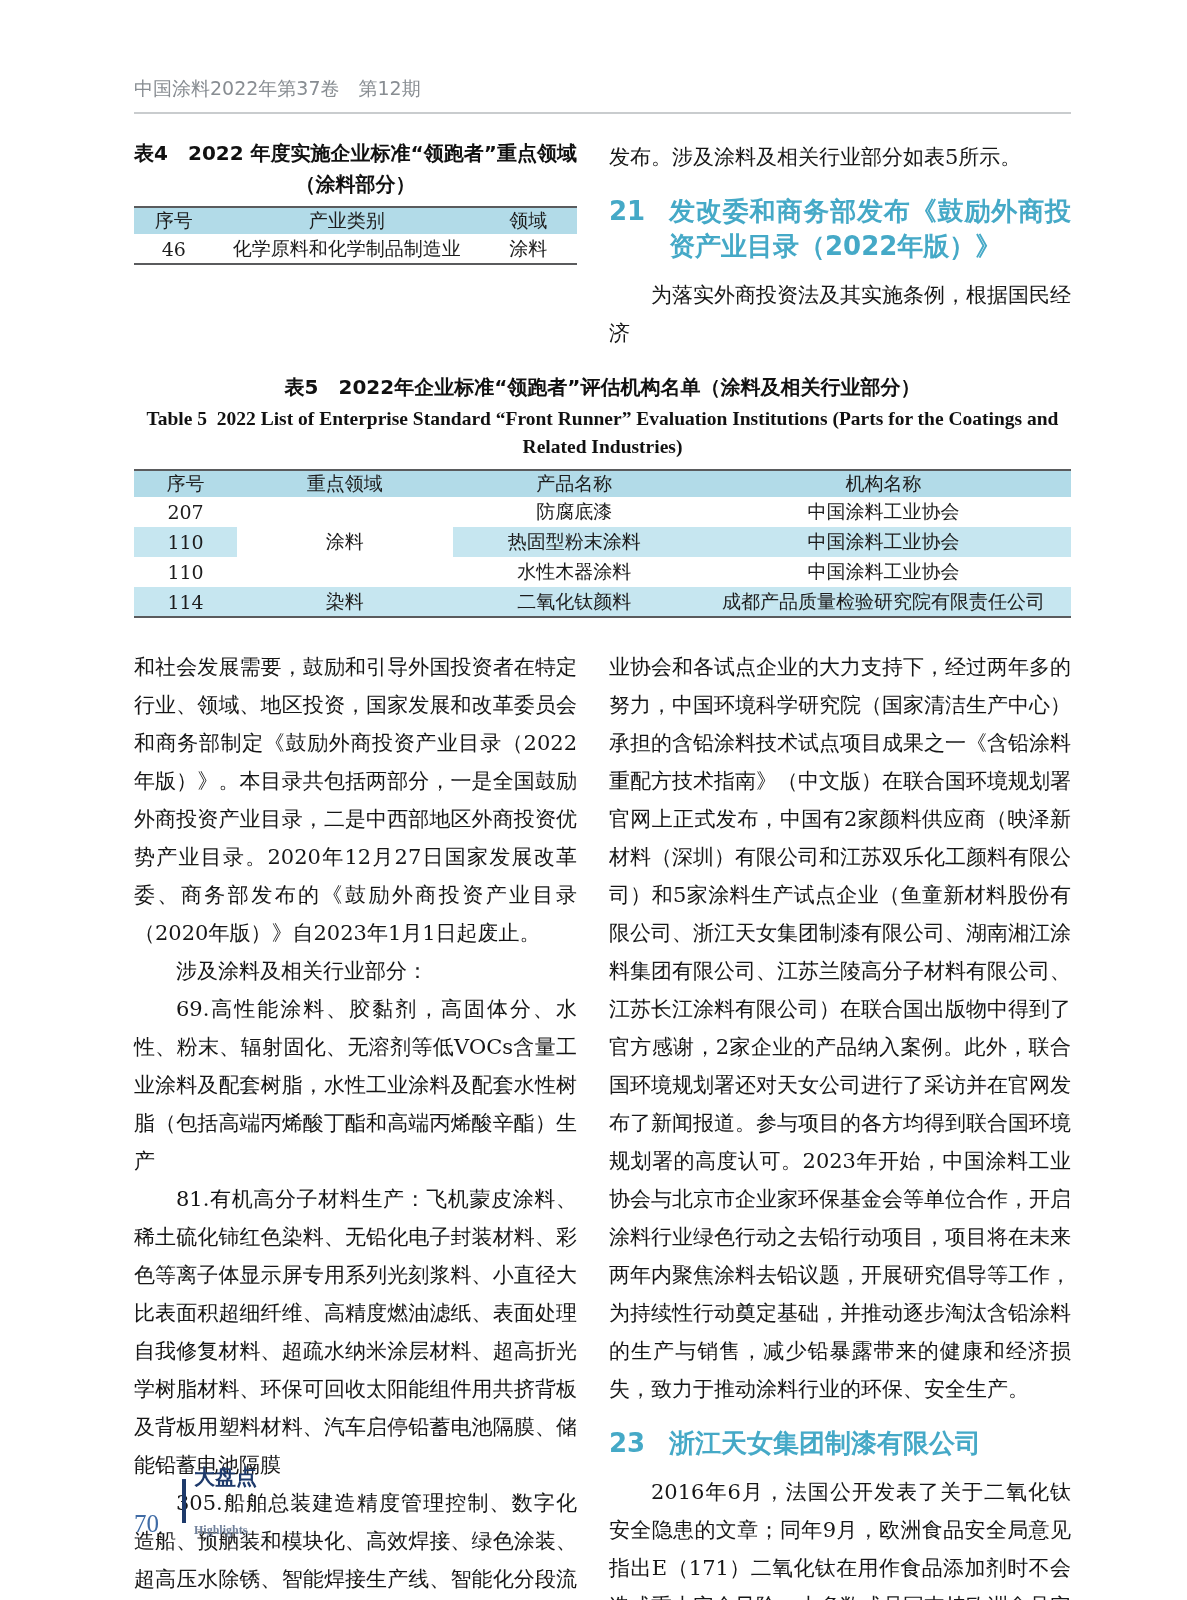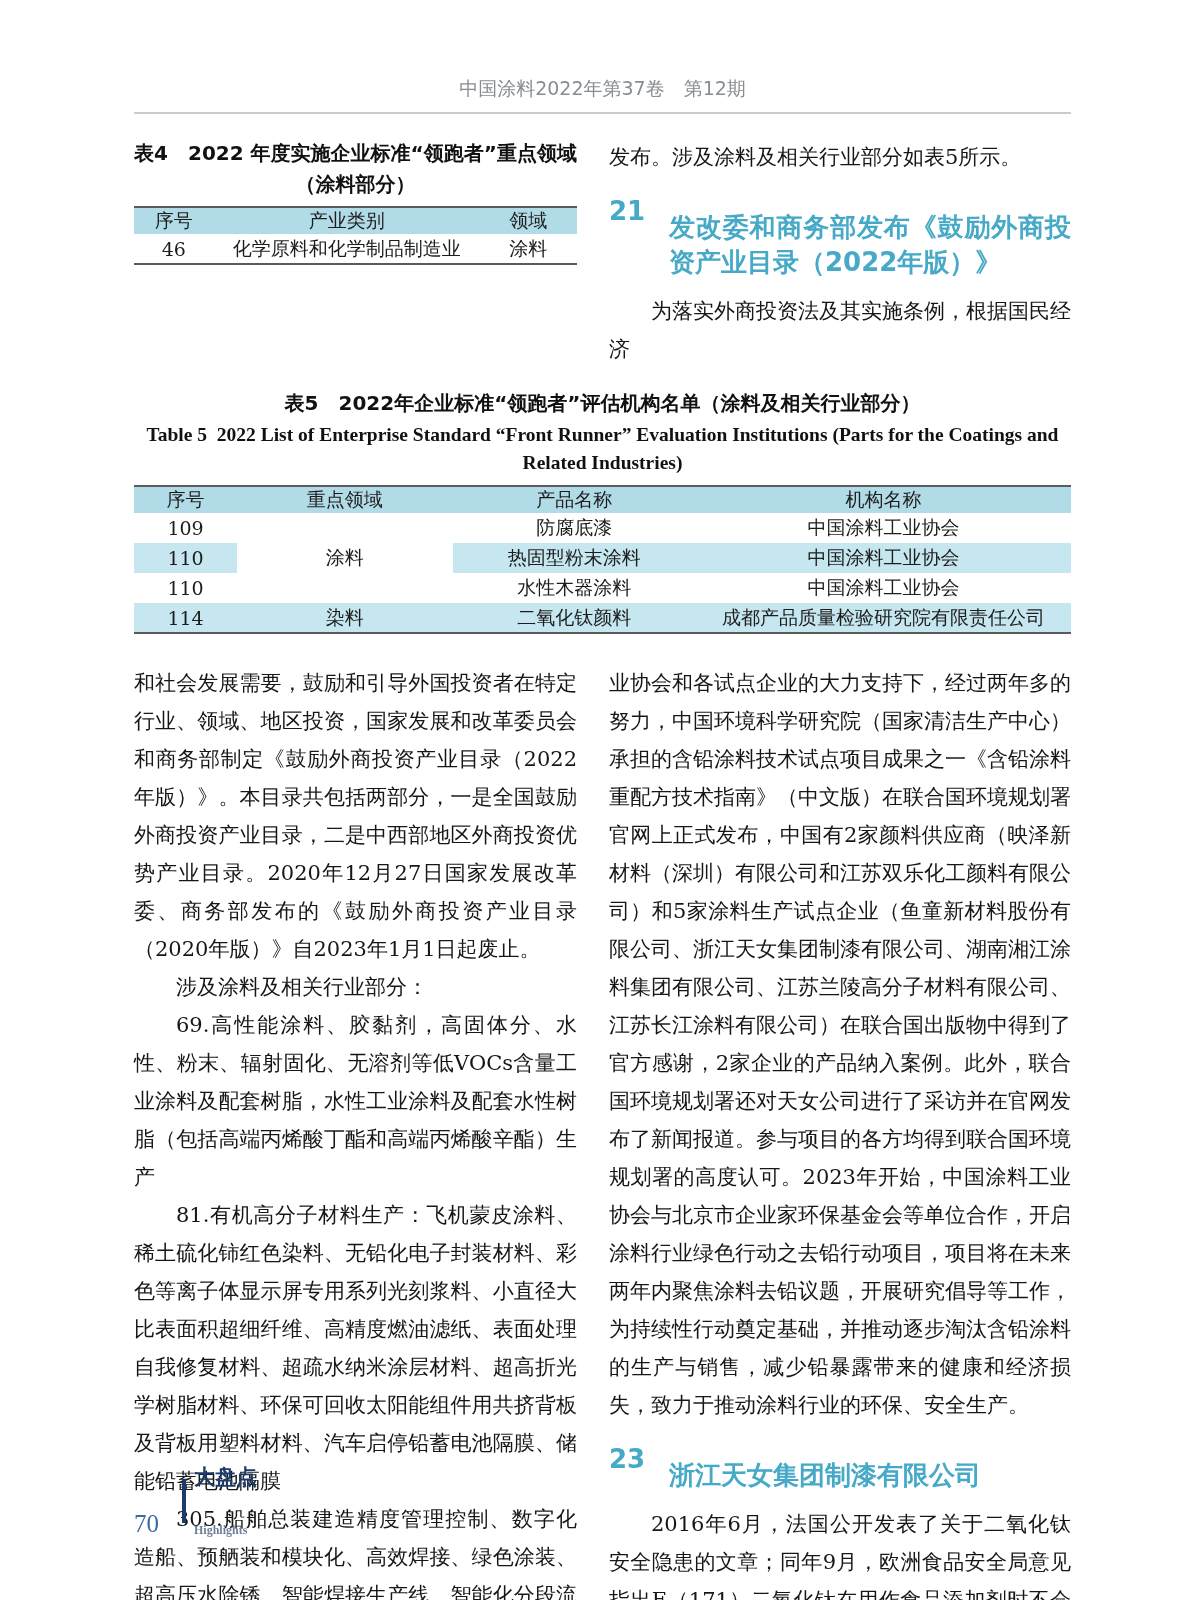--- a/index.html
+++ b/index.html
@@ -13,21 +13,21 @@
     overflow: hidden;
     font-family: "DejaVu Serif", "Liberation Serif", serif;
     color: #1a1a1a;
   }
   .content {
     padding: 76px 116px 0 134px;
   }
   
   .page-header {
     display: flex;
-    justify-content: center;
+    justify-content: flex-start;
     align-items: flex-end;
     font-family: "DejaVu Sans", "Liberation Sans", sans-serif;
     font-size: 19px;
     color: #888d92;
     padding-bottom: 10px;
     border-bottom: 2px solid #c9ccce;
   }
   
   .para {
     font-size: 21px;
@@ -39,21 +39,21 @@
   .section-heading {
     display: flex;
     font-family: "DejaVu Sans", "Liberation Sans", sans-serif;
     font-weight: bold;
     color: #45a9c7;
     font-size: 26px;
     line-height: 35px;
     margin: 18px 0 12px 0;
   }
   .section-number { width: 60px; flex-shrink: 0; }
-  .section-title { flex: 1; text-align: justify; margin-top: 16px; }
+  .section-title { flex: 1; text-align: justify; }
   
   .caption-cn {
     font-family: "DejaVu Sans", "Liberation Sans", sans-serif;
     font-weight: bold;
     font-size: 20px;
     line-height: 31px;
     text-align: center;
     color: #111;
   }
   .caption-en {
@@ -196,21 +196,21 @@
           <thead>
             <tr>
               <th>序号</th>
               <th>重点领域</th>
               <th>产品名称</th>
               <th>机构名称</th>
             </tr>
           </thead>
           <tbody>
             <tr>
-              <td>109</td>
+              <td>207</td>
               <td class="merged-white" rowspan="3">涂料</td>
               <td>防腐底漆</td>
               <td>中国涂料工业协会</td>
             </tr>
             <tr class="stripe">
               <td>110</td>
               <td>热固型粉末涂料</td>
               <td>中国涂料工业协会</td>
             </tr>
             <tr>

